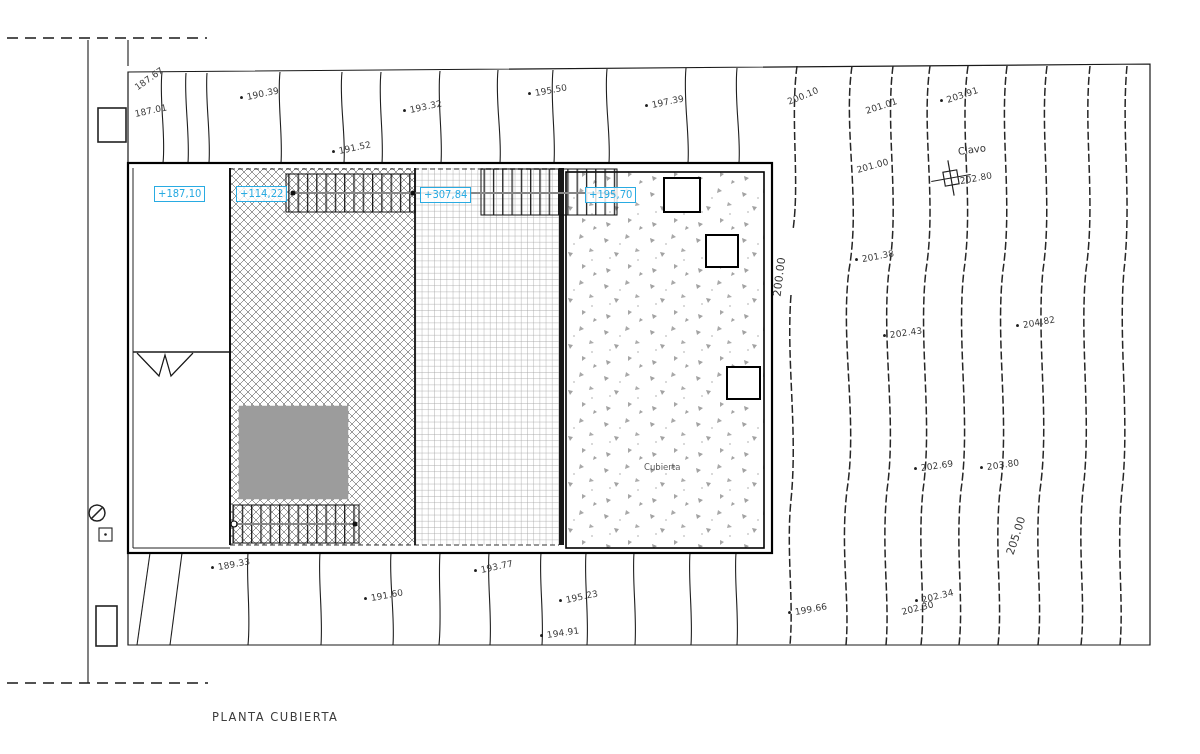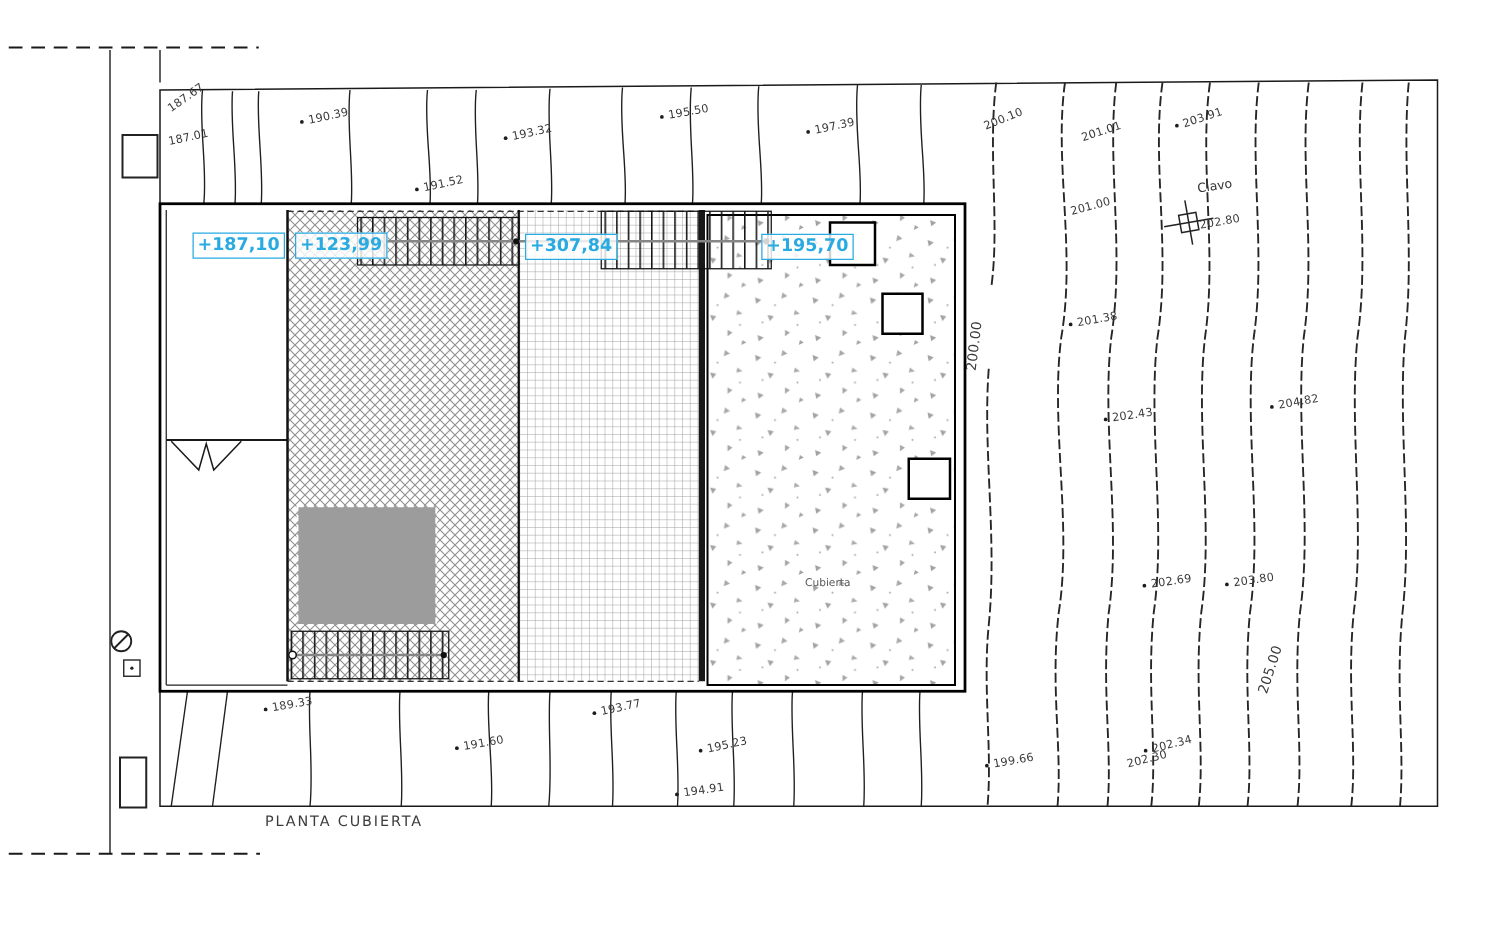--- a/index.html
+++ b/index.html
@@ -3,21 +3,21 @@
 <meta charset="utf-8">
 <style>
   html,body{margin:0;padding:0;background:#ffffff;}
   #canvas{position:relative;width:1200px;height:754px;background:#fff;overflow:hidden;
           font-family:"DejaVu Sans",sans-serif;}
   #plan-svg{position:absolute;left:0;top:0;}
   .spot-label{position:absolute;font-size:9px;color:#3a3a3a;white-space:nowrap;
               transform-origin:0 50%;letter-spacing:.2px;line-height:1;}
   .spot-dot{position:absolute;width:3px;height:3px;background:#1d1d1d;border-radius:50%;}
   .cyan-tag{position:absolute;border:1.5px solid #29abe2;color:#29abe2;
-            background:rgba(255,255,255,.82);font-size:14px;font-weight:bold;
+            background:rgba(255,255,255,.82);font-size:10px;font-weight:normal;
             padding:1px 3px;line-height:1.2;white-space:nowrap;}
   .drawing-title{position:absolute;font-size:11.5px;color:#3d3d3d;letter-spacing:1.5px;
                  white-space:nowrap;}
   .area-label{position:absolute;font-size:8.5px;color:#5a5a5a;white-space:nowrap;}
   .benchmark-label{position:absolute;font-size:10px;color:#343434;white-space:nowrap;
                    transform:rotate(-8deg);}
 </style>
 </head>
 <body>
 
@@ -209,24 +209,24 @@
       <div class="spot-dot" style="left: 559px; top: 599px;"></div>
       <div class="spot-label" style="left: 566px; top: 596px; transform: rotate(-12deg);">195.23</div>
       <div class="spot-dot" style="left: 540px; top: 634px;"></div>
       <div class="spot-label" style="left: 547px; top: 631px; transform: rotate(-8deg);">194.91</div>
       <div class="spot-dot" style="left: 788px; top: 611px;"></div>
       <div class="spot-label" style="left: 795px; top: 608px; transform: rotate(-10deg);">199.66</div>
       <div class="spot-label" style="left: 902px; top: 608px; transform: rotate(-14deg);">202.30</div>
       <div class="spot-dot" style="left: 915px; top: 599px;"></div>
       <div class="spot-label" style="left: 922px; top: 596px; transform: rotate(-14deg);">202.34</div>
       <div class="cyan-tag" style="left: 154px; top: 186px;">+187,10</div>
-      <div class="cyan-tag" style="left: 236px; top: 186px;">+123,99</div>
+      <div class="cyan-tag" style="left: 236px; top: 186px;">+114,22</div>
       <div class="cyan-tag" style="left: 420px; top: 187px;">+307,84</div>
-      <div class="cyan-tag" style="left: 609px; top: 187px;">+195,70</div>
+      <div class="cyan-tag" style="left: 585px; top: 187px;">+195,70</div>
     </div>
 
   <div class="area-label" style="left:644px;top:462px;">Cubierta</div>
 
   <div class="benchmark-label" style="left:958px;top:144px;">Clavo</div>
 
-  <div class="drawing-title" style="left:212px;top:650px;">PLANTA CUBIERTA</div>
+  <div class="drawing-title" style="left:212px;top:710px;">PLANTA CUBIERTA</div>
 
 </div>
 
 </body></html>

